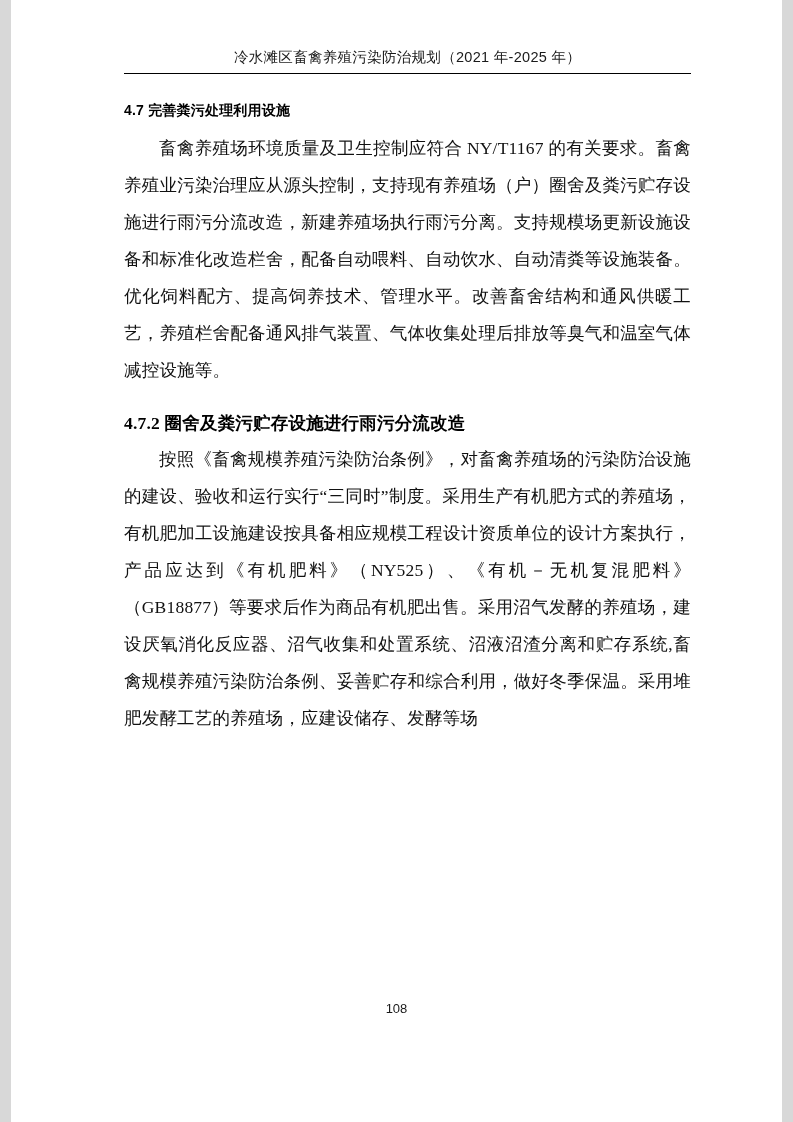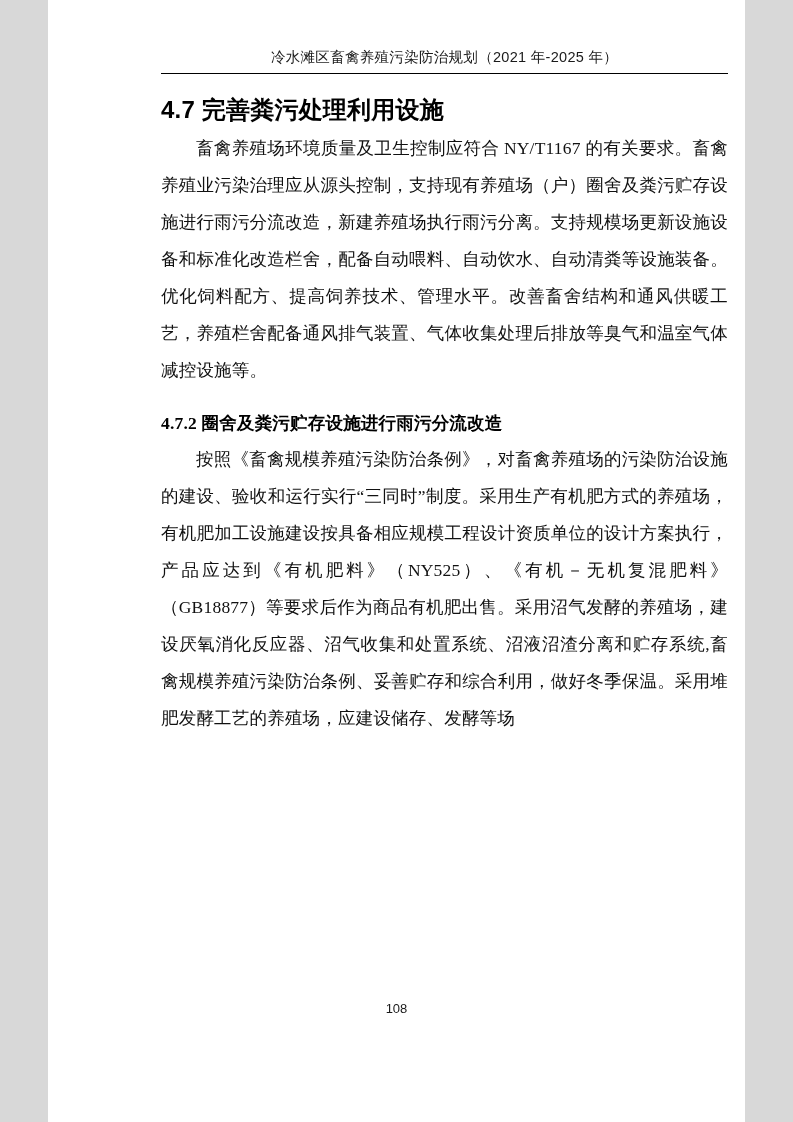--- a/index.html
+++ b/index.html
@@ -4,21 +4,21 @@
 <style>
   html, body {
     margin: 0;
     padding: 0;
     background: #d8d8d8;
   }
   body {
     font-family: "Liberation Serif", serif;
   }
   .page {
-    width: 697px;
+    width: 771px;
     height: 1122px;
     background: #ffffff;
     position: relative;
     box-sizing: border-box;
     overflow: hidden;
     margin: 0 auto;
   }
   .page-inner {
     position: absolute;
     left: 113px;
@@ -47,21 +47,21 @@
     color: #111;
     text-align: justify;
     text-justify: inter-ideograph;
     letter-spacing: 0.2px;
   }
   p.para.indent {
     text-indent: 2em;
   }
   h2.h-sec {
     margin: 14px 0 2px 0;
-    font-size: 24px;
+    font-size: 14px;
     line-height: 36px;
     font-family: "Liberation Sans", sans-serif;
     font-weight: bold;
     color: #000;
     letter-spacing: 0.2px;
   }
   h3.h-sub {
     margin: 10px 0 0 0;
     font-size: 17.5px;
     line-height: 36px;

